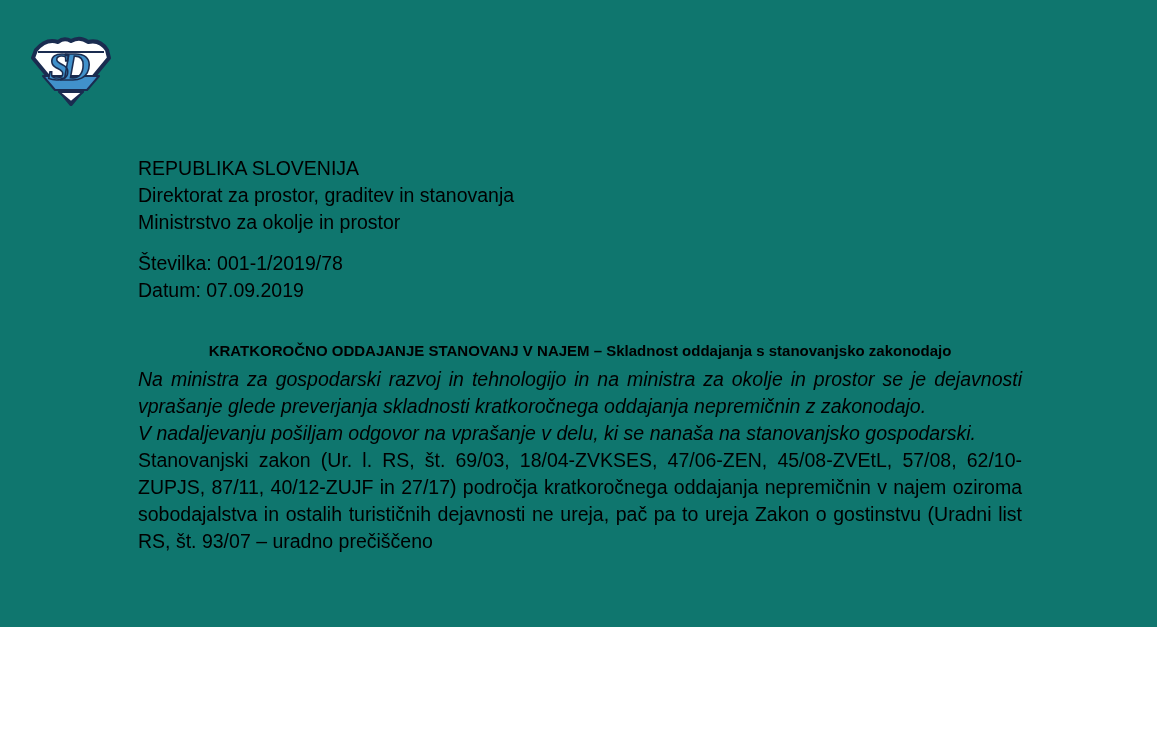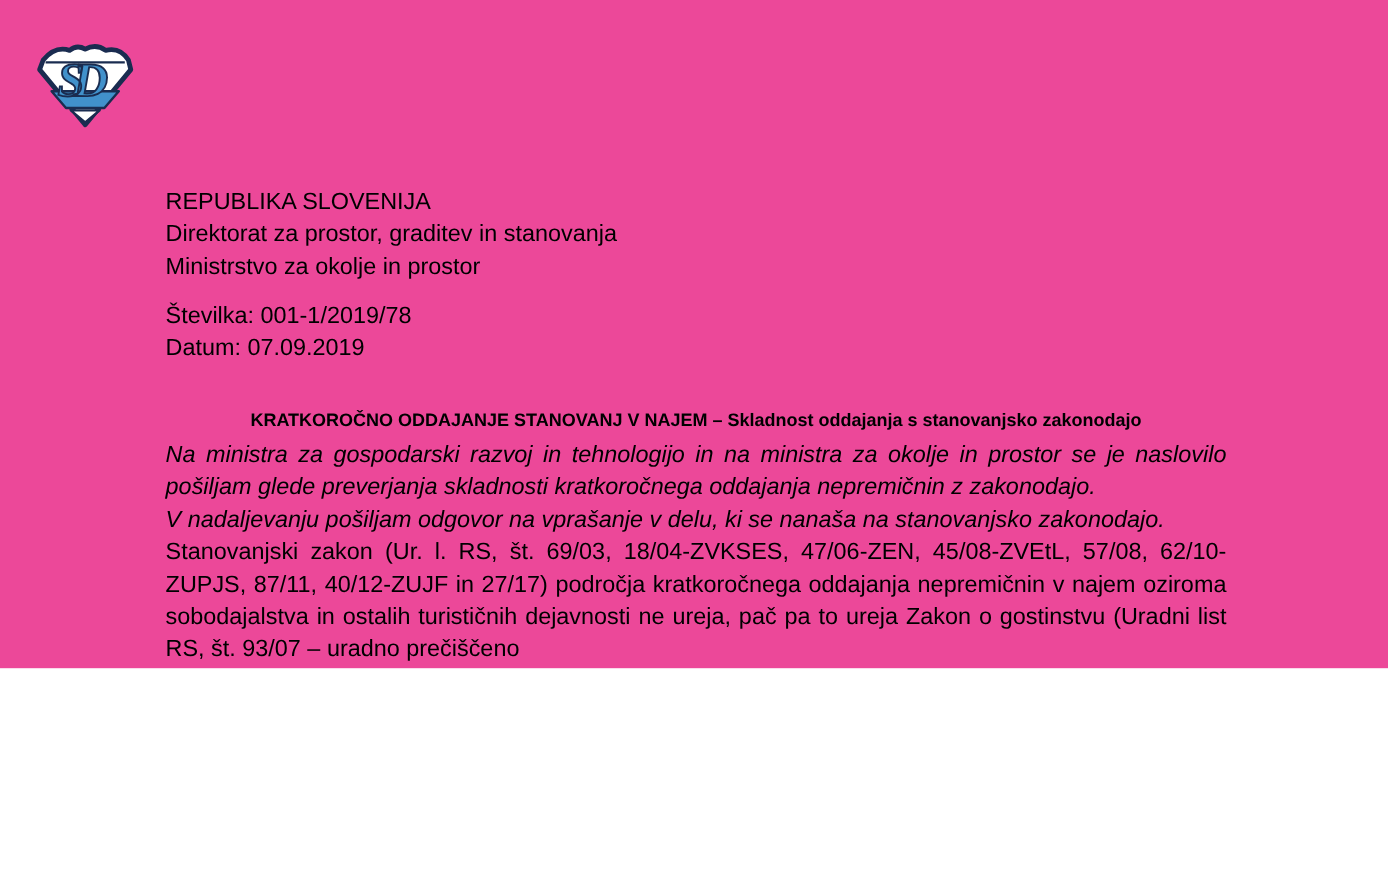--- a/index.html
+++ b/index.html
@@ -5,22 +5,22 @@
   html, body {
     margin: 0;
     padding: 0;
     background: #ffffff;
     font-family: "Liberation Sans", sans-serif;
     color: #000000;
   }
   .page {
     position: relative;
     width: 1157px;
-    height: 557px;
-    background: #ec4899;
+    height: 627px;
+    background: #0f766e;
     overflow: hidden;
   }
   .logo {
     position: absolute;
     left: 28px;
     top: 34px;
     width: 86px;
     height: 74px;
   }
   .content {
@@ -84,21 +84,21 @@
       <div class="hline">Ministrstvo za okolje in prostor</div>
     </div>
 
     <div class="meta">
       <div class="hline">Številka: 001-1/2019/78</div>
       <div class="hline">Datum: 07.09.2019</div>
     </div>
 
     <h1 class="doc-title">KRATKOROČNO ODDAJANJE STANOVANJ V NAJEM – Skladnost oddajanja s stanovanjsko zakonodajo</h1>
 
-    <p class="para italic sp-title-gap">Na ministra za gospodarski razvoj in tehnologijo in na ministra za okolje in prostor se je naslovilo pošiljam glede preverjanja skladnosti kratkoročnega oddajanja nepremičnin z zakonodajo.</p>
+    <p class="para italic sp-title-gap">Na ministra za gospodarski razvoj in tehnologijo in na ministra za okolje in prostor se je dejavnosti vprašanje glede preverjanja skladnosti kratkoročnega oddajanja nepremičnin z zakonodajo.</p>
 
-    <p class="para italic sp-para-gap">V nadaljevanju pošiljam odgovor na vprašanje v delu, ki se nanaša na stanovanjsko zakonodajo.</p>
+    <p class="para italic sp-para-gap">V nadaljevanju pošiljam odgovor na vprašanje v delu, ki se nanaša na stanovanjsko gospodarski.</p>
 
     <p class="para sp-para-gap">Stanovanjski zakon (Ur. l. RS, št. 69/03, 18/04-ZVKSES, 47/06-ZEN, 45/08-ZVEtL, 57/08, 62/10-ZUPJS, 87/11, 40/12-ZUJF in 27/17) področja kratkoročnega oddajanja nepremičnin v najem oziroma sobodajalstva in ostalih turističnih dejavnosti ne ureja, pač pa to ureja Zakon o gostinstvu (Uradni list RS, št. 93/07 – uradno prečiščeno</p>
 
   </div>
 
 </div>
 
 </body></html>

